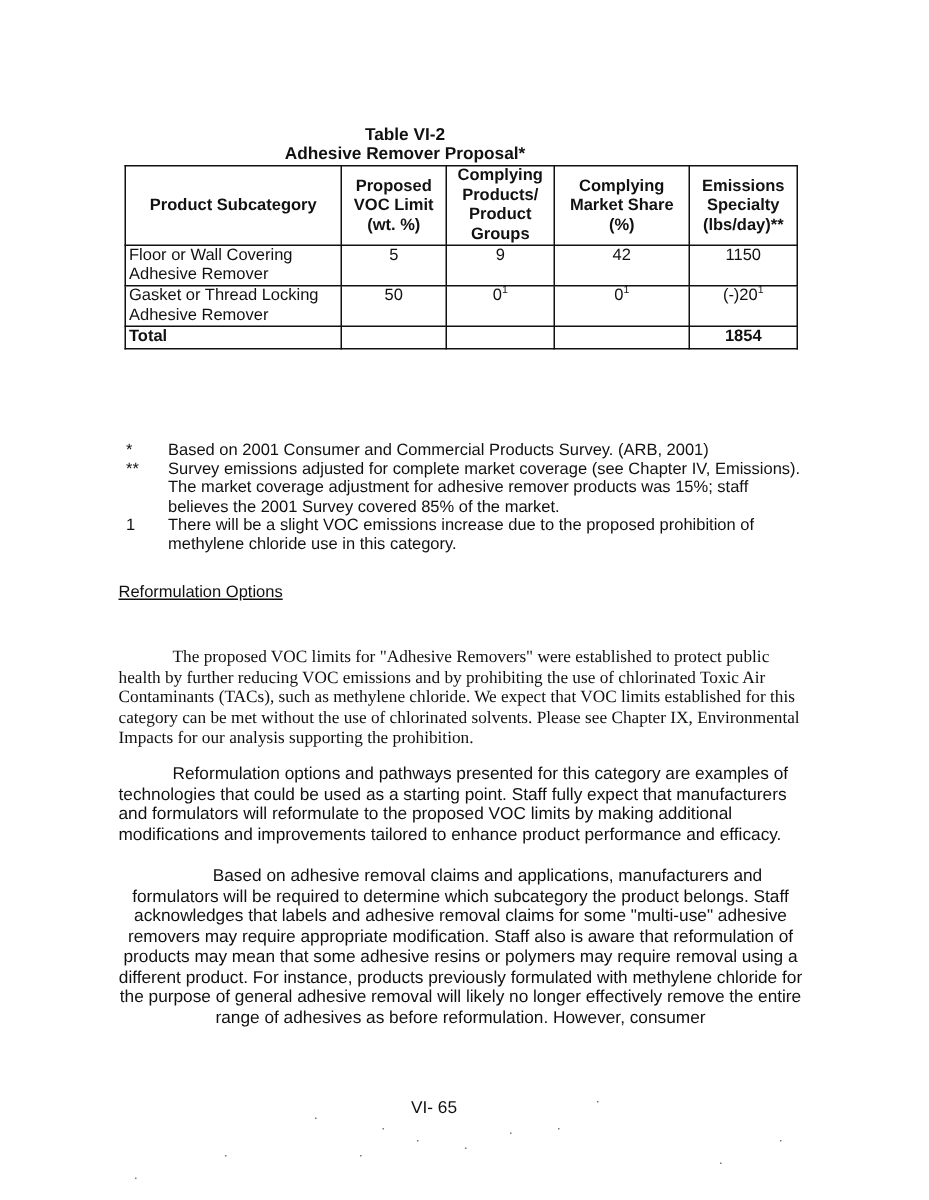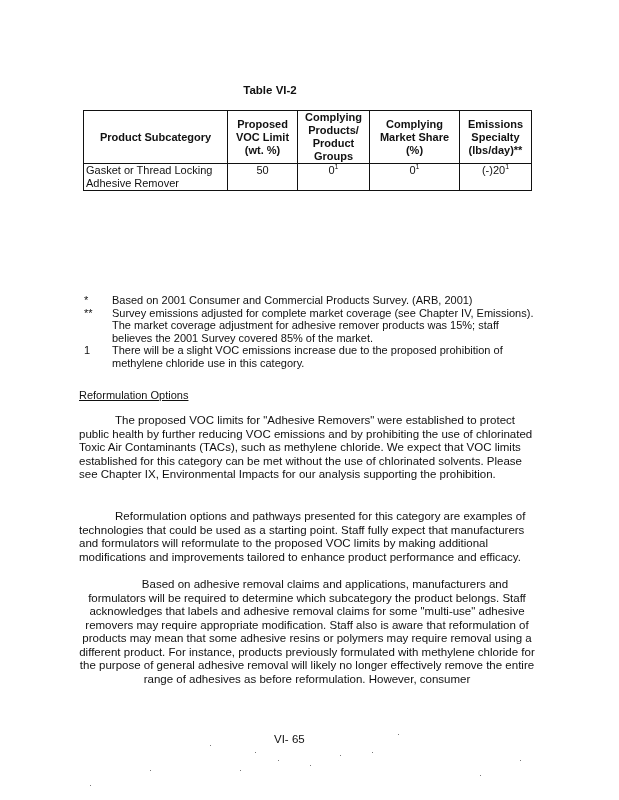--- a/index.html
+++ b/index.html
@@ -26,58 +26,73 @@
 
   .notes { position: absolute; left: 80px; top: 294px; width: 460px; font-size: 11px; line-height: 12.5px; }
   .note { display: flex; }
   .note .mark { width: 32px; flex: 0 0 32px; padding-left: 4px; box-sizing: border-box; }
   .note .txt { flex: 1; }
 
   .section-heading { position: absolute; left: 79px; top: 389px; font-size: 11px;
                      text-decoration: underline; }
   .para { position: absolute; left: 79px; width: 456px; font-size: 11.5px; line-height: 13.5px;
           text-indent: 36px; }
-  .p1 { top: 414px; }
+  .p1 { top: 432px; font-family: Liberation Serif, serif; }
   .p2 { top: 510px; }
   .p3 { top: 578px; text-align: center; }
 
   .page-num { position: absolute; left: 274px; top: 733px; font-size: 11.5px; }
   .speck { position: absolute; width: 1px; height: 1px; background: #777; }
 </style>
 </head>
 <body>
 
 <div class="page">
 
   <div class="tbl-title t1">Table VI-2</div>
+  <div class="tbl-title t2">Adhesive Remover Proposal*</div>
 
   <table class="data">
     <colgroup>
         <col class="c1">
         <col class="c2">
         <col class="c3">
         <col class="c4">
         <col class="c5">
       </colgroup>
     <thead>
       <tr>
         <th>Product Subcategory</th>
         <th>Proposed VOC Limit (wt. %)</th>
         <th>Complying Products/ Product Groups</th>
         <th>Complying Market Share (%)</th>
         <th>Emissions Specialty (lbs/day)**</th>
       </tr>
     </thead>
     <tbody>
       <tr class="row">
+        <td class="name">Floor or Wall Covering Adhesive Remover</td>
+        <td class="num">5</td>
+        <td class="num"><span>9</span><sup></sup></td>
+        <td class="num"><span>42</span><sup></sup></td>
+        <td class="num"><span>1150</span><sup></sup></td>
+      </tr>
+      <tr class="row">
         <td class="name">Gasket or Thread Locking Adhesive Remover</td>
         <td class="num">50</td>
         <td class="num"><span>0</span><sup>1</sup></td>
         <td class="num"><span>0</span><sup>1</sup></td>
         <td class="num"><span>(-)20</span><sup>1</sup></td>
+      </tr>
+      <tr class="total">
+        <td class="name">Total</td>
+        <td></td>
+        <td></td>
+        <td></td>
+        <td class="num">1854</td>
       </tr>
     </tbody>
   </table>
 
   <div class="notes">
     <div class="note">
       <span class="mark">*</span>
       <span class="txt">Based on 2001 Consumer and Commercial Products Survey. (ARB, 2001)</span>
     </div>
     <div class="note">

